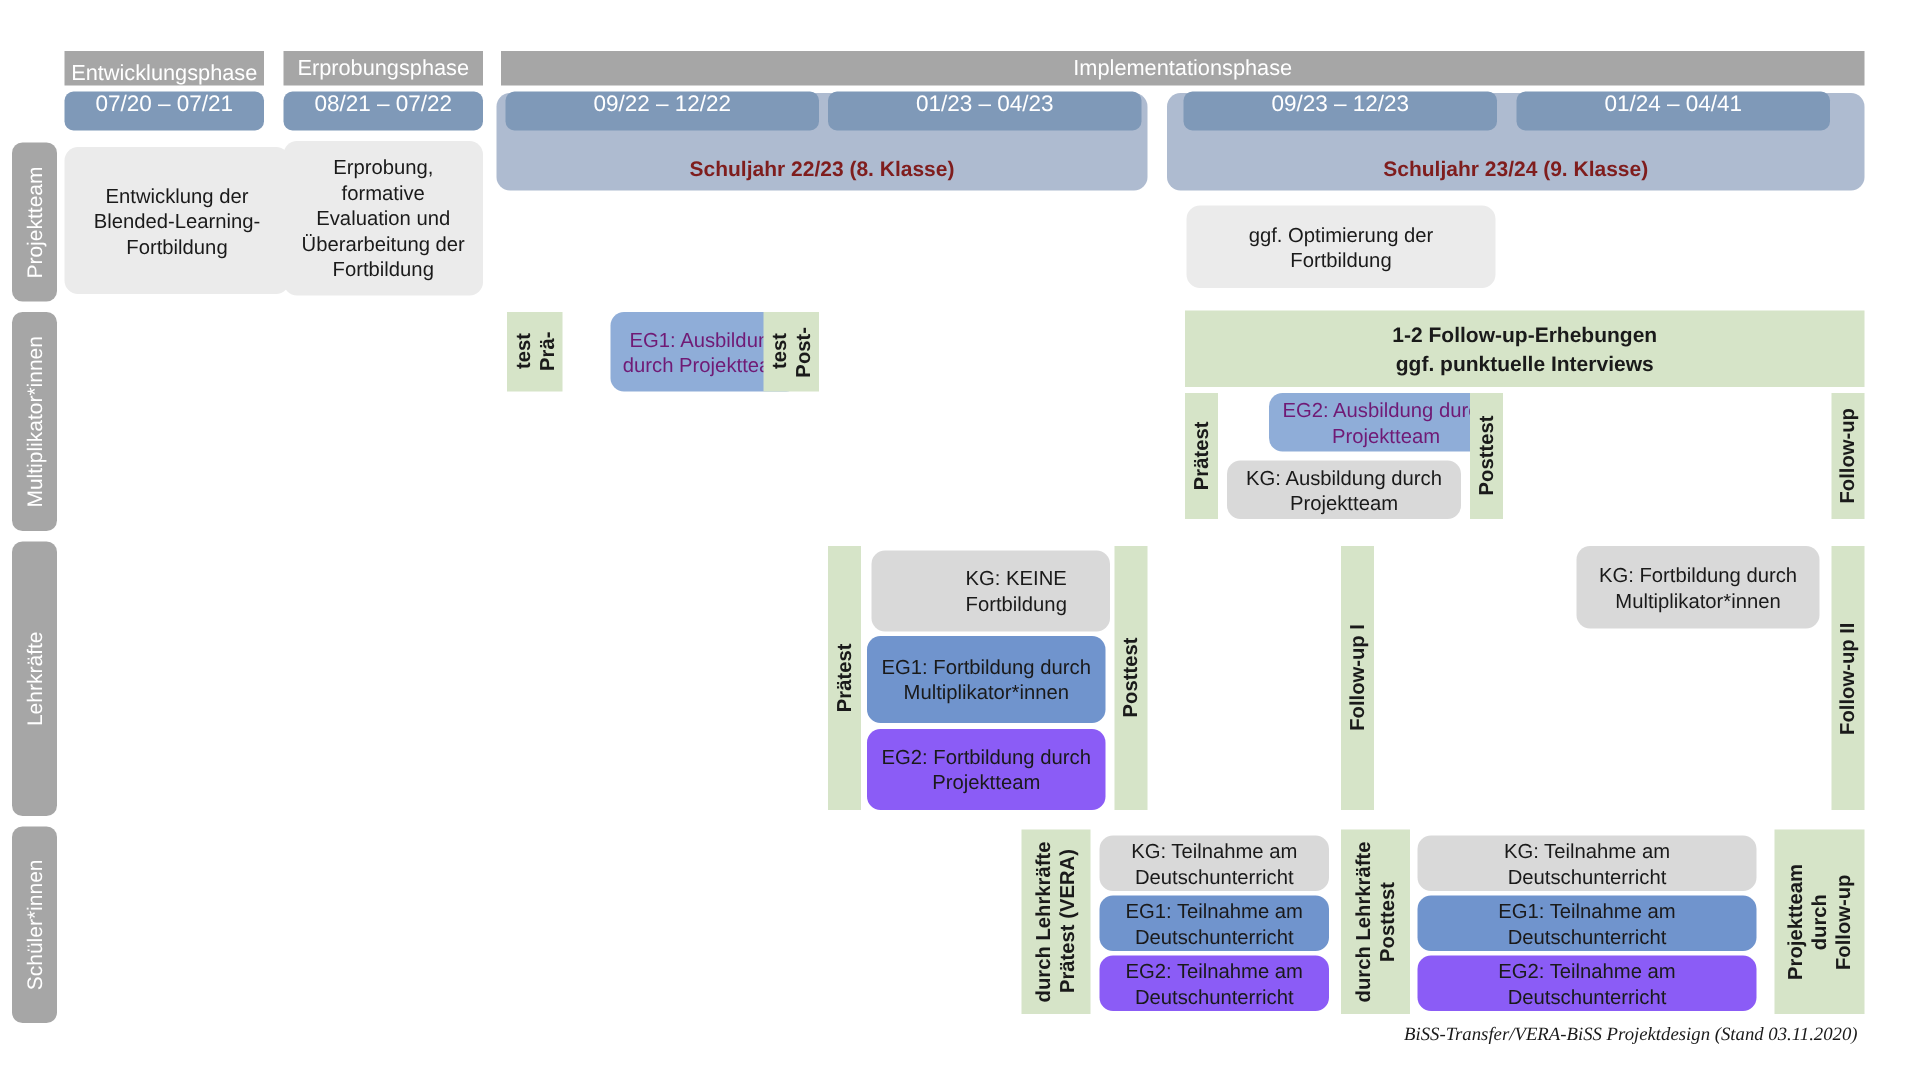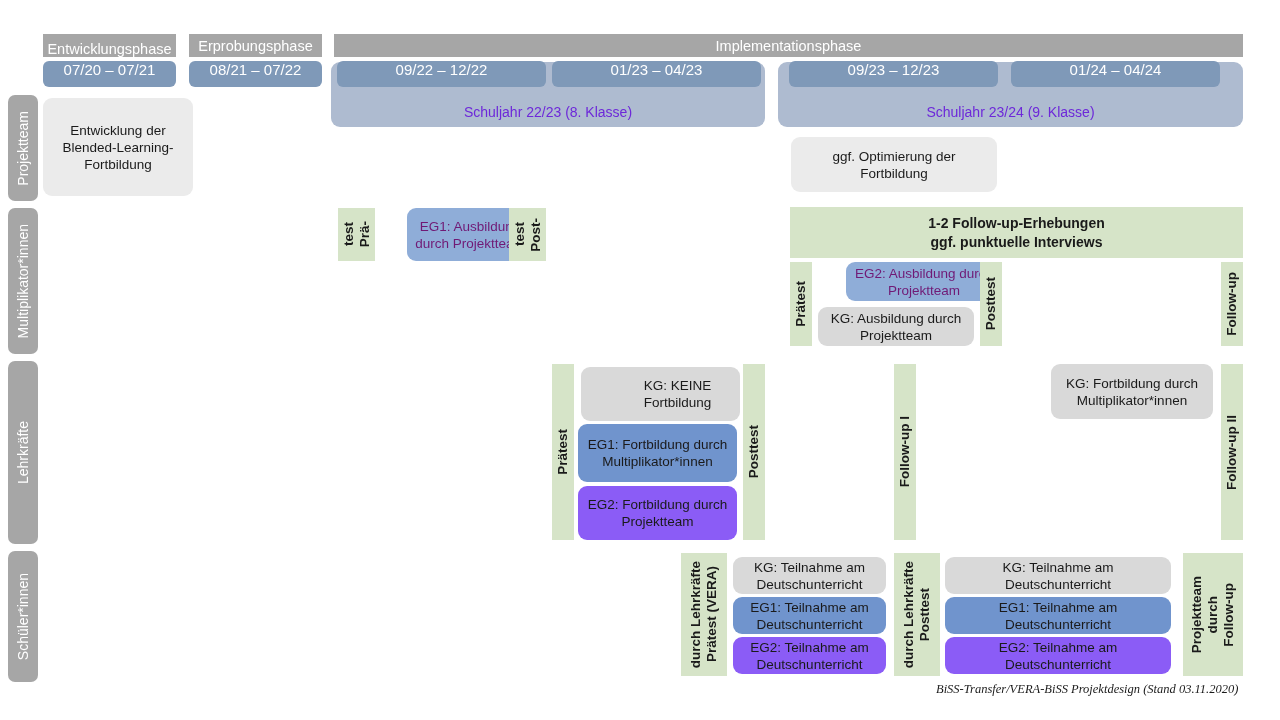--- a/index.html
+++ b/index.html
@@ -27,22 +27,22 @@
     background:#7f99b8;color:#ffffff;
     font-size:15px;
     border-radius:6px;
     display:flex;justify-content:center;
     height:26px;
     z-index:3;
   }
 
   
   .year-band{
-    background:#aebbd0;color:#6d28d9;
-    font-size:14px;font-weight:normal;
+    background:#aebbd0;color:#7f1d1d;
+    font-size:14px;font-weight:bold;
     border-radius:9px;
     display:flex;align-items:flex-end;justify-content:center;
     padding-bottom:7px;
     z-index:1;
   }
 
   
   .rowlab{
     background:#a6a6a6;color:#ffffff;
     border-radius:7px;
@@ -129,21 +129,21 @@
   <div class="abs date-chip" style="left:337px;top:61px;width:209px;">
     <span>09/22 – 12/22</span>
   </div>
   <div class="abs date-chip" style="left:552px;top:61px;width:209px;">
     <span>01/23 – 04/23</span>
   </div>
   <div class="abs date-chip" style="left:789px;top:61px;width:209px;">
     <span>09/23 – 12/23</span>
   </div>
   <div class="abs date-chip" style="left:1011px;top:61px;width:209px;">
-    <span>01/24 – 04/24</span>
+    <span>01/24 – 04/41</span>
   </div>
 
   <div class="abs year-band" style="left:331px;top:62px;width:434px;height:65px;">
     <span>Schuljahr 22/23 (8. Klasse)</span>
   </div>
   <div class="abs year-band" style="left:778px;top:62px;width:465px;height:65px;">
     <span>Schuljahr 23/24 (9. Klasse)</span>
   </div>
 
   <div class="abs rowlab" style="left:8px;top:95px;width:30px;height:106px;">
@@ -154,20 +154,23 @@
   </div>
   <div class="abs rowlab" style="left:8px;top:361px;width:30px;height:183px;">
     <span>Lehrkräfte</span>
   </div>
   <div class="abs rowlab" style="left:8px;top:551px;width:30px;height:131px;">
     <span>Schüler*innen</span>
   </div>
 
   <div class="abs box box-grey" style="left:43px;top:98px;width:150px;height:98px;">
     <span>Entwicklung der Blended-Learning-Fortbildung</span>
+  </div>
+  <div class="abs box box-grey" style="left:189px;top:94px;width:133px;height:103px;">
+    <span>Erprobung, formative Evaluation und Überarbeitung der Fortbildung</span>
   </div>
   <div class="abs box box-grey" style="left:791px;top:137px;width:206px;height:55px;">
     <span>ggf. Optimierung der Fortbildung</span>
   </div>
 
   <div class="abs green" style="left:338px;top:208px;width:37px;height:53px;">
     <div class="two-line">
       <span class="vlabel">Prä-</span>
       <span class="vlabel">test</span>
     </div>

